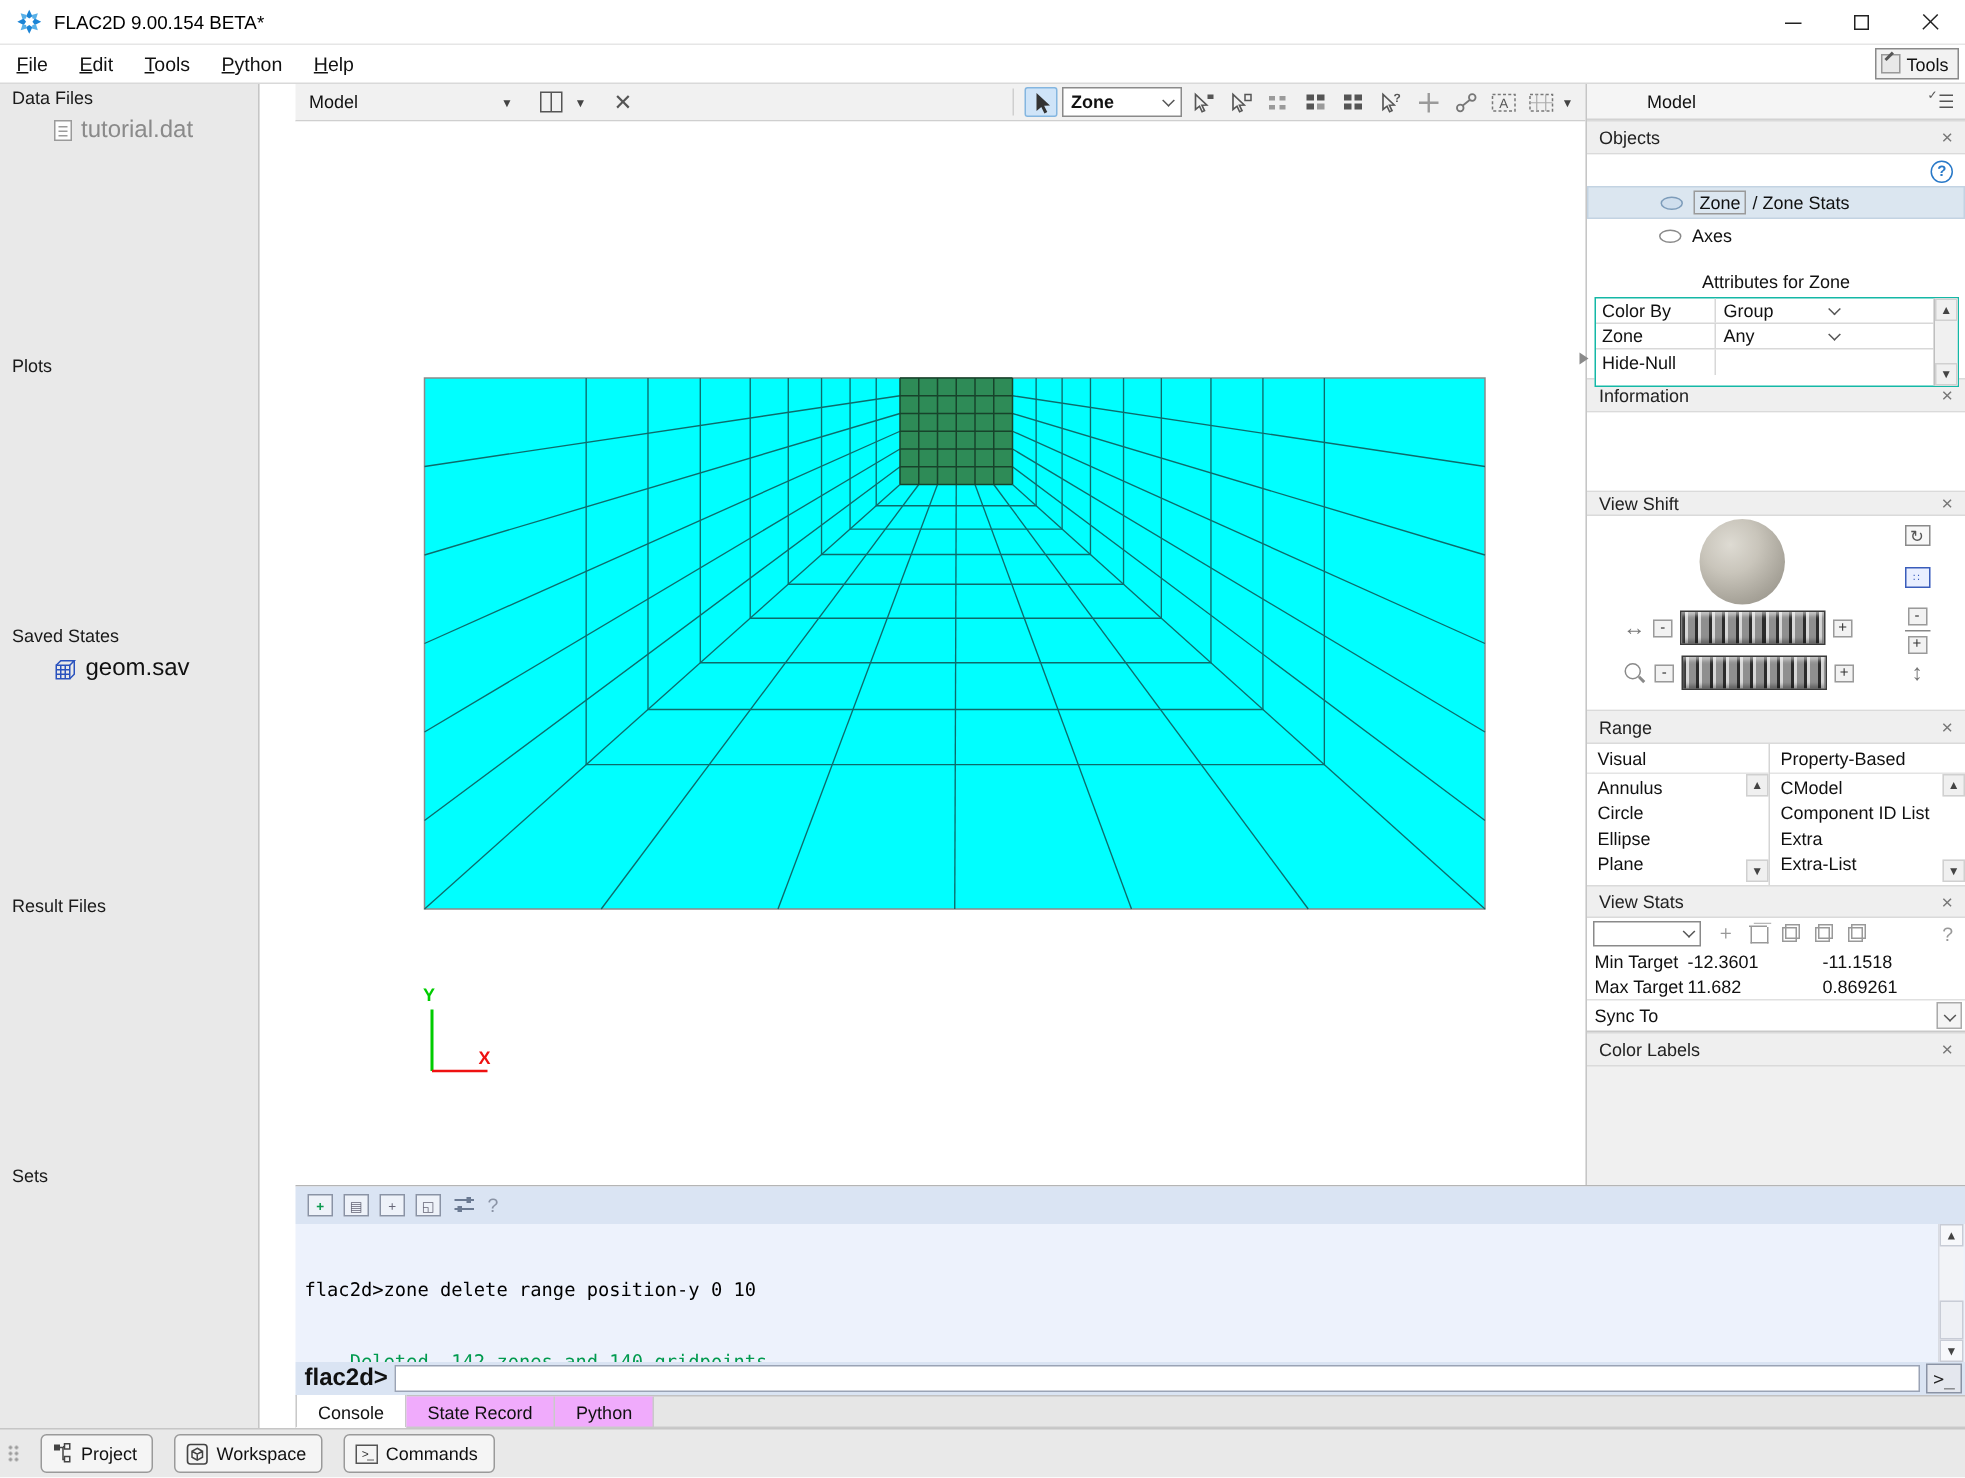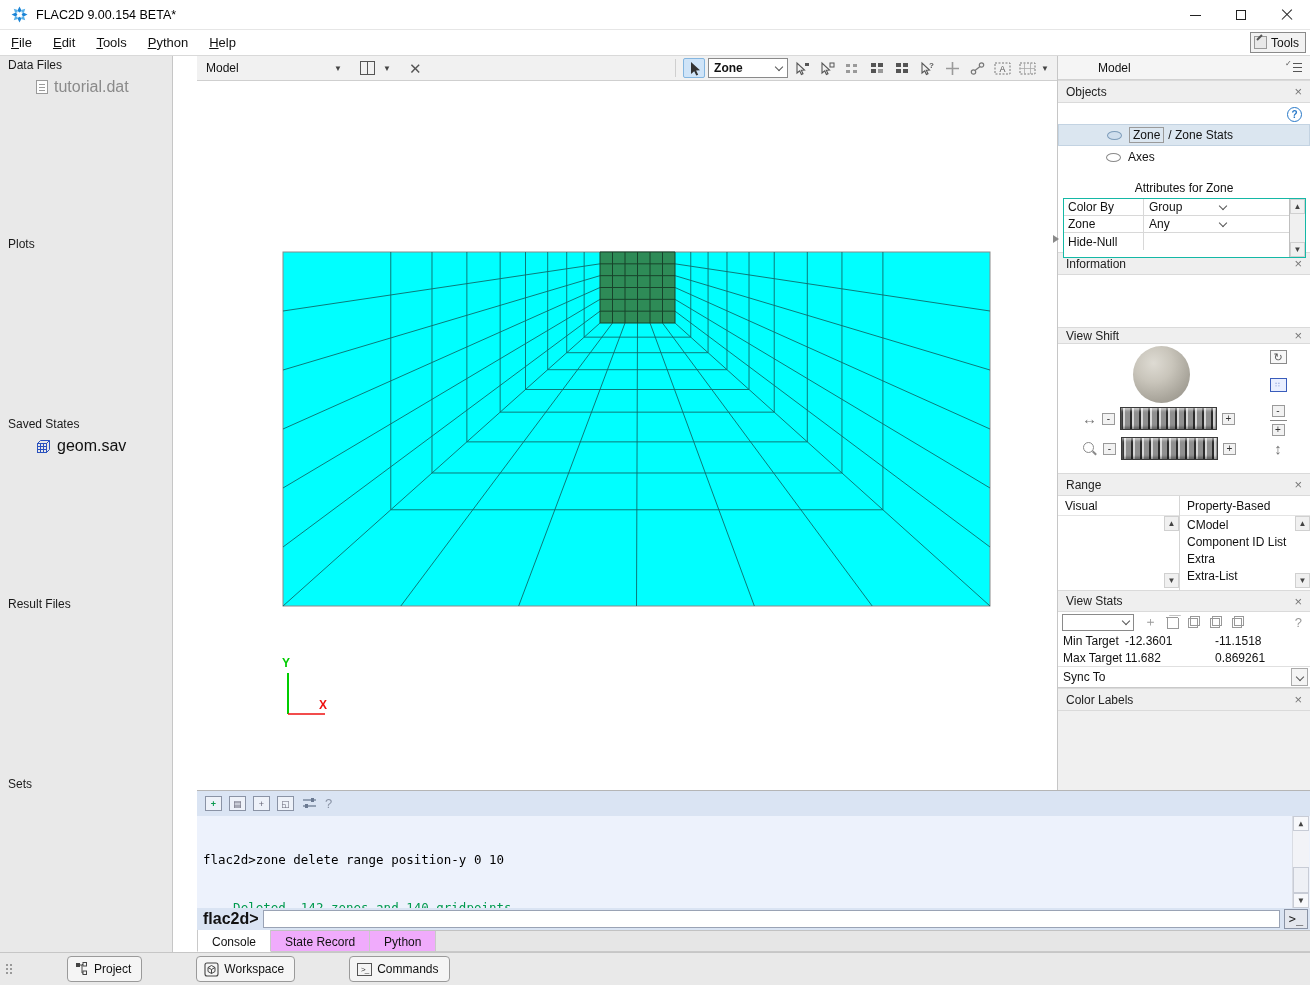--- a/index.html
+++ b/index.html
@@ -131,21 +131,21 @@
   .con-input-row { height:22px; background:#dae4f3; display:flex; align-items:center; padding:0 2px 0 6px; gap:4px; }
   .con-prompt { font-size:16px;font-weight:bold; }
   .con-input { flex:1; height:18px; border:1px solid #9aa3b5; background:#fff; font-family:"DejaVu Sans Mono", monospace; font-size:12px; padding:0 4px; }
   .con-exec { width:24px; height:20px; border:1px solid #8a93a5; background:#e4e7ee; font-family:"DejaVu Sans Mono", monospace; font-size:12px; color:#222; display:flex; align-items:center; justify-content:center; }
   .tabbar { height:22px; background:#e6e6e6; border-top:1px solid #c2c2c2; display:flex; }
   .tab { padding:2px 14px 0; border-right:1px solid #c9c9c9; border-bottom:1px solid #c9c9c9; background:#f0abfc; font-size:12px; display:flex; align-items:center; }
   .tab.active { background:#fff; border-bottom:1px solid #fff; border-left:1px solid #c9c9c9; margin-top:-1px; }
   .tab-fill { flex:1; border-bottom:1px solid #c9c9c9; }
 
   
-  .statusbar { position:absolute; left:0; top:952px; width:1310px; height:33px; background:#e9e9e9; border-top:1px solid #c6c6c6; display:flex; align-items:center;gap:40px; }
+  .statusbar { position:absolute; left:0; top:952px; width:1310px; height:33px; background:#e9e9e9; border-top:1px solid #c6c6c6; display:flex; align-items:center; }
   .drag-dots { width:8px; height:12px; margin-left:5px; background-image:radial-gradient(#9a9a9a 1px, transparent 1.2px); background-size:4px 4px; }
   .sb-btn { height:26px; margin-left:14px; border:1px solid #9a9a9a; border-radius:4px; background:#f5f5f5; display:flex; align-items:center; gap:5px; padding:0 10px 0 7px; font-size:12px; }
   .cmd-ic { width:15px; height:13px; border:1px solid #555; font-size:8px; line-height:11px; text-align:center; color:#333; letter-spacing:-1px; }
 </style>
 </head>
 <body>
 
 <div class="app">
 
   <div class="titlebar">
@@ -449,20 +449,26 @@
     </div>
 
     <div class="rp-header" style="height:23px">
       <span>Range</span>
       <span class="x">×</span>
     </div>
     <div class="rp-body" style="height:94px">
       <div class="range-cols">
         <div class="range-col" style="max-width:122px">
           <div class="range-colhead">Visual</div>
+          <div class="range-list">
+            <div class="range-item">Annulus</div>
+            <div class="range-item">Circle</div>
+            <div class="range-item">Ellipse</div>
+            <div class="range-item">Plane</div>
+          </div>
           <div class="range-scroll">
             <span class="scr-btn">▲</span>
             <span class="scr-btn">▼</span>
           </div>
         </div>
         <div class="range-col">
           <div class="range-colhead">Property-Based</div>
           <div class="range-list">
             <div class="range-item">CModel</div>
             <div class="range-item">Component ID List</div>

